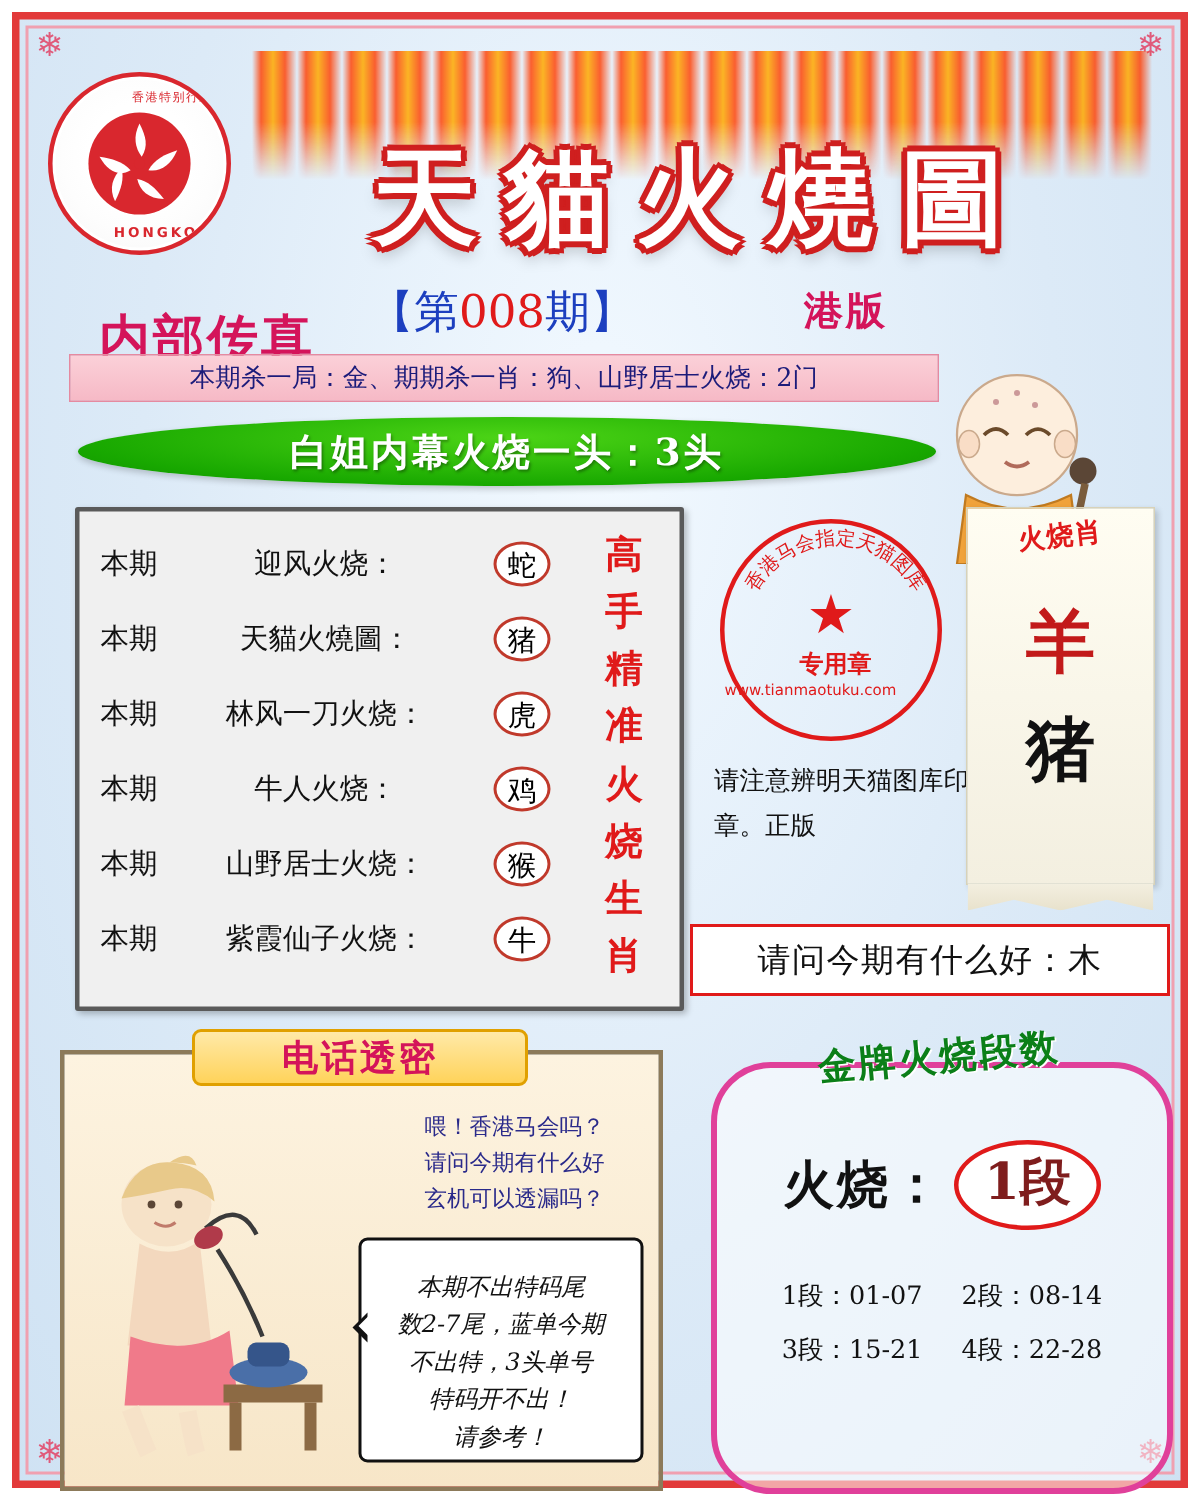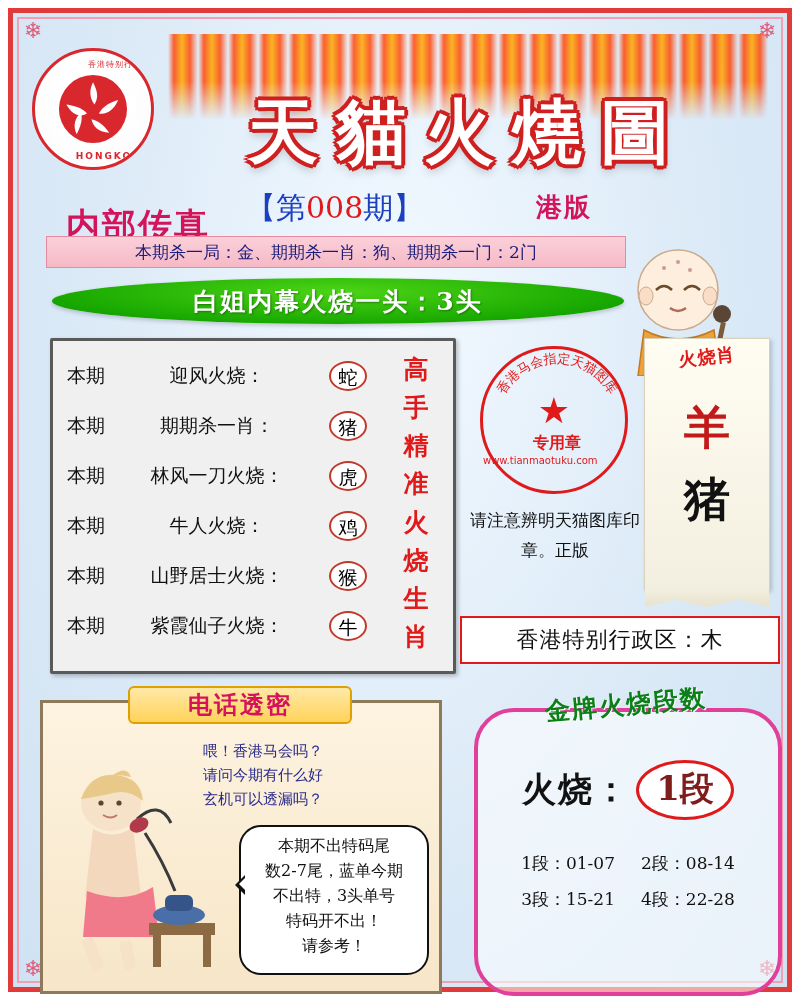--- a/index.html
+++ b/index.html
@@ -156,22 +156,23 @@
     position:absolute;left:0;top:84px;width:148px;text-align:center;font-size:16px;font-weight:bold;
   }
   #stamp .url{
     position:absolute;left:0;top:106px;width:148px;font-size:10px;
   }
   #stamp .arc{
     position:absolute;left:0;top:0;width:148px;height:148px;
   }
   #stamp-note{
     position:absolute;left:452px;top:498px;width:190px;
-    text-align:center;color:#111;font-size:17px;line-height:30px;
+    color:#111;font-size:17px;line-height:30px;
     font-family:Liberation Serif, serif;
+    padding-left:16px;
   }
   
   #baby{
     position:absolute;left:612px;top:238px;width:120px;height:130px;
   }
   #scroll{
     position:absolute;left:636px;top:330px;width:124px;height:250px;
     background:linear-gradient(#fffdf2,#f3efe0);
     border:1px solid #d8d2b8;
     box-shadow:2px 2px 4px rgba(0,0,0,.18);
@@ -216,29 +217,30 @@
     position:absolute;left:32px;top:692px;width:396px;height:288px;
     background:linear-gradient(#fdf3e0,#f7e6c8);
     border:3px solid #8c7a5a;
     overflow:hidden;
   }
   #phone-art{
     position:absolute;left:10px;top:60px;width:170px;height:210px;
   }
   #bubble1{
     position:absolute;left:160px;top:36px;width:200px;height:74px;
-    color:#2a2a8a;font-size:15px;line-height:24px;text-align:left;
+    color:#2a2a8a;font-size:15px;line-height:24px;text-align:right;
     font-family:"DejaVu Serif","Liberation Serif",serif;
   }
   #bubble2{
     position:absolute;left:196px;top:122px;width:190px;height:150px;
-    background:#ffffff;border:2px solid #111;border-radius:22px;
+    background:#ffffff;border:2px solid #111;border-radius:6px;
     color:#111;font-size:16px;line-height:25px;text-align:center;
-    padding-top:6px;box-sizing:border-box;
-    font-family:"DejaVu Serif","Liberation Serif",serif;
+    padding-top:18px;box-sizing:border-box;
+    font-family:"DejaVu Serif","Liberation Serif",serif;
+    font-style:italic;
   }
   #bubble2:after{
     content:"";position:absolute;left:-16px;top:48px;width:0;height:0;
     border:10px solid transparent;border-right-color:#111;
   }
   #bubble2:before{
     content:"";position:absolute;left:-11px;top:48px;width:0;height:0;
     border:9px solid transparent;border-right-color:#fff;z-index:2;
   }
   
@@ -311,35 +313,35 @@
   </div>
 
   <div id="sub-row">
     <div id="neibu">内部传真</div>
     <div id="issue">
       <span>【第</span><span class="num">008</span><span>期】</span>
     </div>
     <div id="gangban">港版</div>
   </div>
 
-  <div id="killbar">本期杀一局：金、期期杀一肖：狗、期期杀一门：2门</div>
+  <div id="killbar">本期杀一局：金、期期杀一肖：狗、山野居士火烧：2门</div>
 
   <div id="green-ellipse">
     <div class="txt">白姐内幕火烧一头：3头</div>
   </div>
 
   <div id="list-panel">
     <div class="list-row" style="top:12px">
       <span class="lbl">本期</span>
       <span class="mid">迎风火烧：</span>
       <span class="oval">蛇</span>
     </div>
     <div class="list-row" style="top:62px">
       <span class="lbl">本期</span>
-      <span class="mid">期期杀一肖：</span>
+      <span class="mid">天貓火燒圖：</span>
       <span class="oval">猪</span>
     </div>
     <div class="list-row" style="top:112px">
       <span class="lbl">本期</span>
       <span class="mid">林风一刀火烧：</span>
       <span class="oval">虎</span>
     </div>
     <div class="list-row" style="top:162px">
       <span class="lbl">本期</span>
       <span class="mid">牛人火烧：</span>
@@ -400,21 +402,21 @@
     <rect x="98" y="76" width="5" height="28" fill="#7a5c3c" transform="rotate(12 100 90)"></rect>
   </svg>
 
   <div id="scroll">
     <div class="hdr">火烧肖</div>
     <div class="w1">羊</div>
     <div class="w2">猪</div>
   </div>
 
   <div id="row-line">
-    <span>香港特别行政区：木</span>
+    <span>请问今期有什么好：木</span>
   </div>
 
   <div id="phone-title">
     <span>电话透密</span>
   </div>
   <div id="phone-panel">
     <svg id="phone-art" viewBox="0 0 170 210">
       <ellipse cx="58" cy="40" rx="30" ry="28" fill="#f6e2c8"></ellipse>
       <path d="M28 36 q10 -26 34 -24 q26 2 28 26 q-14 -12 -30 -8 q-18 4 -32 6z" fill="#e8c98a"></path>
       <path d="M60 12 q14 -10 18 2 q-8 -2 -18 -2z" fill="#e8c98a"></path>

